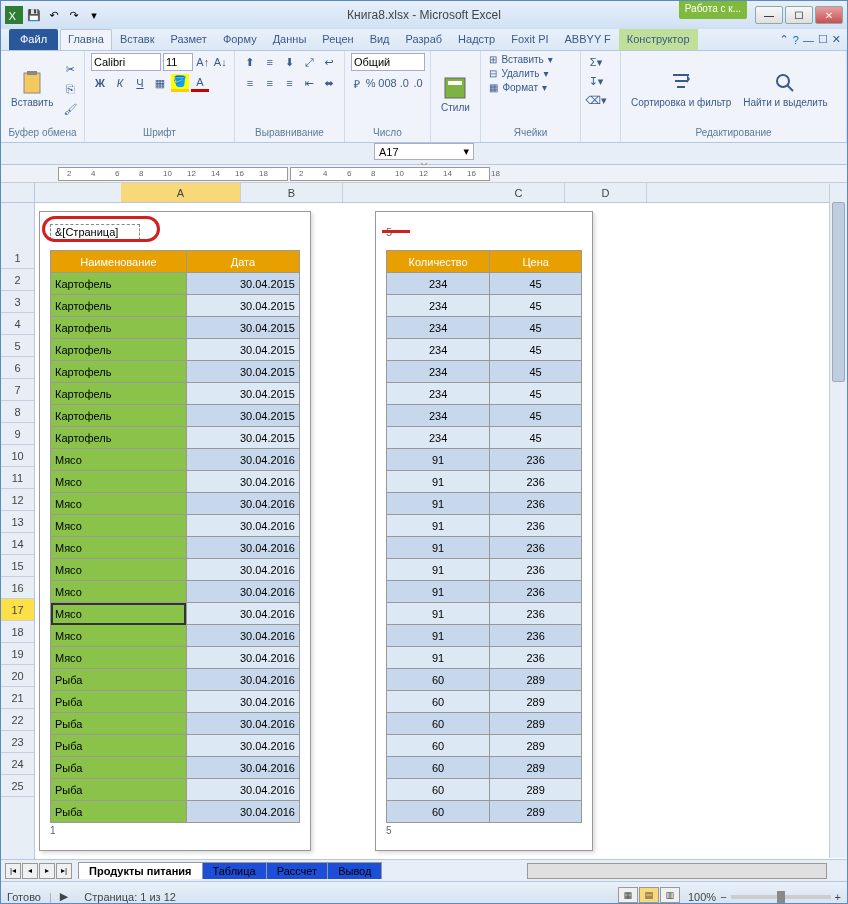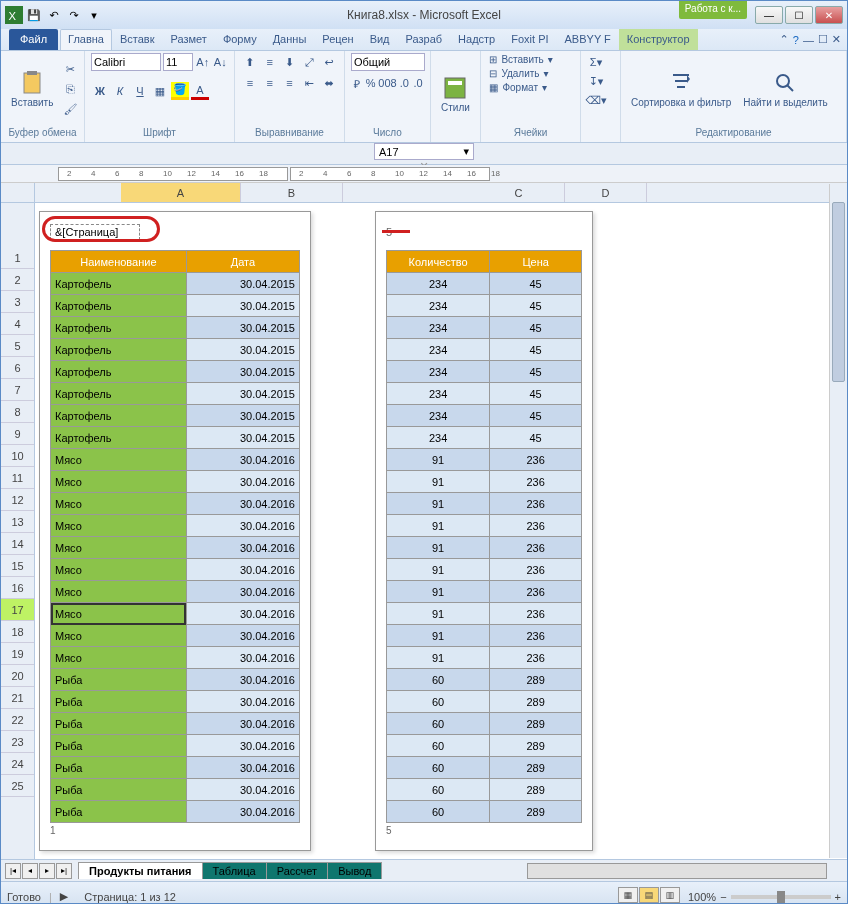--- a/index.html
+++ b/index.html
@@ -52,21 +52,21 @@
 .hruler-page span { position: absolute; font-size: 8px; color: #666; top: 1px; }
 
 
 .grid-area { flex: 1; display: flex; overflow: hidden; background: #fff; }
 .row-headers { width: 34px; background: #e8eef6; border-right: 1px solid #b4c8e0; }
 .col-headers-row { height: 20px; display: flex; background: #e8eef6; border-bottom: 1px solid #b4c8e0; margin-left: 0; }
 .corner { width: 34px; height: 20px; background: #e8eef6; border-right: 1px solid #b4c8e0; border-bottom: 1px solid #b4c8e0; }
 .col-header { border-right: 1px solid #ccd; text-align: center; font-size: 11px; color: #444; line-height: 20px; background: #e8eef6; }
 .col-header.sel { background: #f8d878; }
 .row-header { height: 22px; border-bottom: 1px solid #ccd; text-align: center; font-size: 11px; color: #444; line-height: 22px; }
-.row-header.sel { background: #bef264; }
+.row-header.sel { background: #fde047; }
 
 .pages-wrap { flex: 1; display: flex; overflow: hidden; position: relative; }
 .page { background: #fff; border: 1px solid #999; box-shadow: 2px 2px 4px rgba(0,0,0,0.15); margin: 8px 4px; padding: 10px 10px 6px 10px; position: relative; }
 .page-header-area { height: 24px; margin-bottom: 4px; position: relative; }
 .header-field { border: 1px dashed #888; background: #fff; padding: 1px 4px; font-size: 11px; display: inline-block; min-width: 90px; }
 .red-circle { position: absolute; border: 3px solid #d02020; border-radius: 14px; pointer-events: none; }
 .red-line { position: absolute; height: 3px; background: #d02020; }
 .page-footer-num { font-size: 10px; color: #666; margin-top: 2px; }
 
 .data-table { border-collapse: collapse; width: 100%; }
@@ -78,21 +78,21 @@
 .data-table .price-cell { background: #dce8f4; text-align: center; width: 80px; }
 .data-table tr:nth-child(even) .date-cell,
 .data-table tr:nth-child(even) .qty-cell,
 .data-table tr:nth-child(even) .price-cell { background: #c8d8ec; }
 .sel-cell { outline: 2px solid #333; outline-offset: -2px; }
 
 
 .sheet-bar { height: 22px; background: #e8eef6; border-top: 1px solid #b4c8e0; display: flex; align-items: center; padding-left: 4px; position: relative; }
 .sheet-nav { display: flex; gap: 1px; margin-right: 6px; }
 .sheet-nav-btn { width: 16px; height: 16px; border: 1px solid #999; background: #f0f0f0; font-size: 8px; display: flex; align-items: center; justify-content: center; cursor: pointer; }
-.sheet-tab { padding: 2px 10px; font-size: 11px; background: #0f766e; border: 1px solid #999; border-bottom: none; margin-right: -1px; cursor: pointer; }
+.sheet-tab { padding: 2px 10px; font-size: 11px; background: #1d4ed8; border: 1px solid #999; border-bottom: none; margin-right: -1px; cursor: pointer; }
 .sheet-tab.active { background: #fff; font-weight: bold; }
 .hscroll { position: absolute; right: 20px; width: 300px; height: 16px; background: #e0e0e0; border: 1px solid #999; }
 
 
 .status-bar { height: 22px; background: linear-gradient(#e8f0fa,#d8e4f2); border-top: 1px solid #b4c8e0; display: flex; align-items: flex-end; padding: 0 6px; font-size: 11px; color: #444; }
 .status-bar .spacer { flex: 1; }
 .view-btns { display: flex; gap: 1px; margin-right: 8px; }
 .view-btn { width: 20px; height: 16px; border: 1px solid #999; background: #f0f0f0; cursor: pointer; font-size: 9px; display: flex; align-items: center; justify-content: center; }
 .zoom { display: flex; align-items: center; gap: 4px; }
 .zoom-slider { width: 100px; height: 4px; background: #ccc; position: relative; }
@@ -153,21 +153,21 @@
         </div>
         <div class="small-btns">
           <span class="icon-btn">✂</span>
           <span class="icon-btn">⎘</span>
           <span class="icon-btn">🖌</span>
         </div>
       </div>
       <div class="group-label">Буфер обмена</div>
     </div>
     <div class="ribbon-group" style="width:150px">
-      <div class="group-content" style="flex-direction:column;align-items:stretch;gap:11px">
+      <div class="group-content" style="flex-direction:column;align-items:stretch;gap:3px">
         <div class="small-row">
           <input class="combo" style="width: 70px;" value="Calibri">
           <input class="combo" style="width: 30px;" value="11">
           <span class="icon-btn">A↑</span>
           <span class="icon-btn">A↓</span>
         </div>
         <div class="small-row">
           <span class="icon-btn">
               <b>Ж</b>
             </span>

